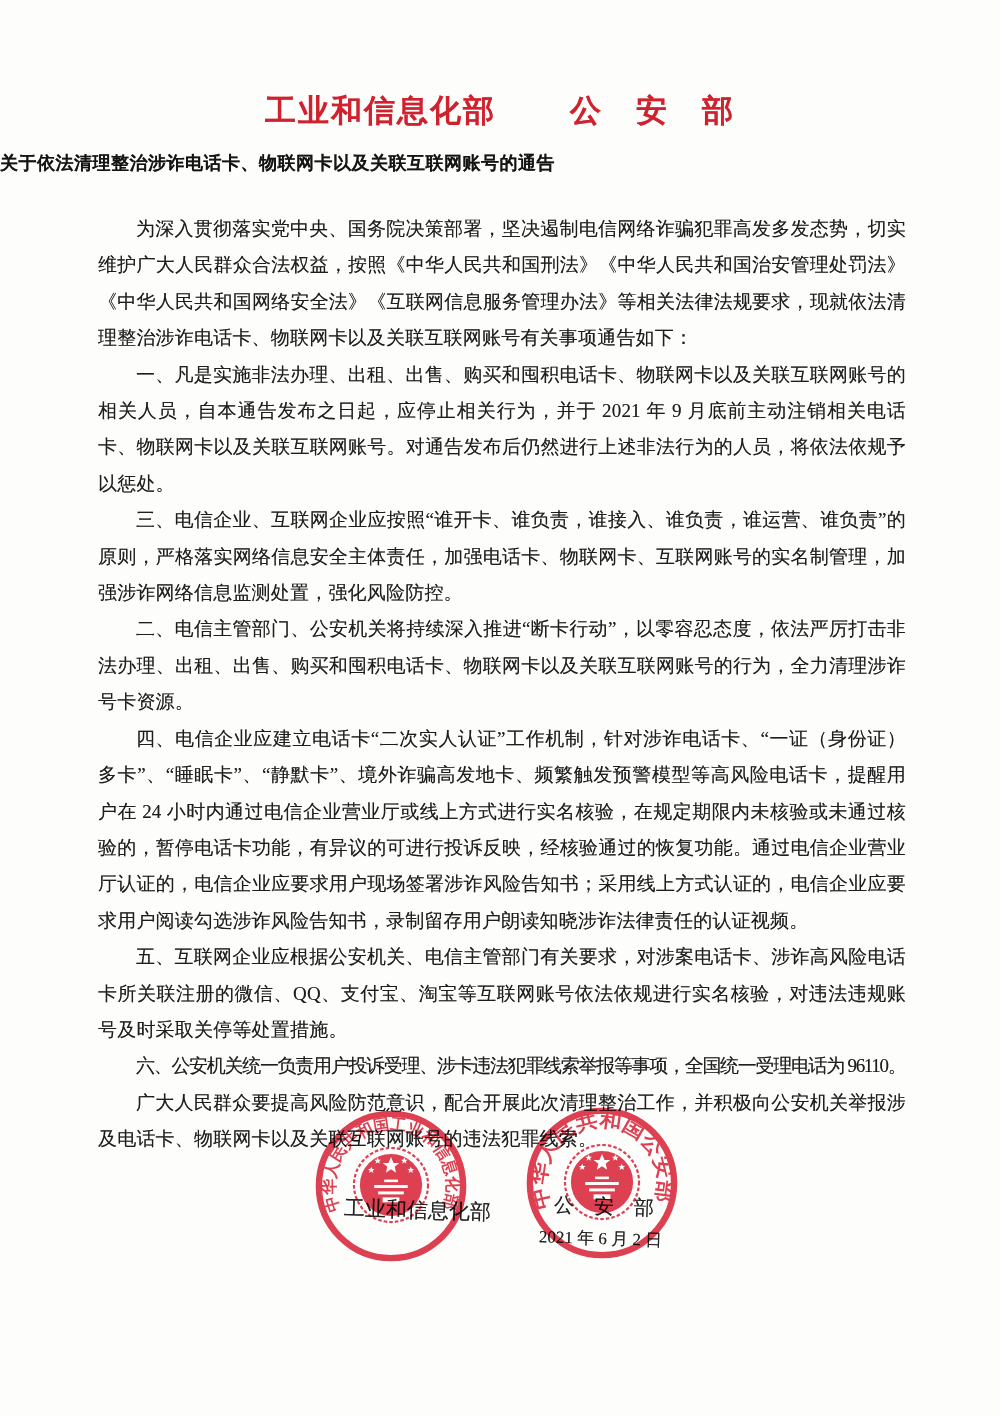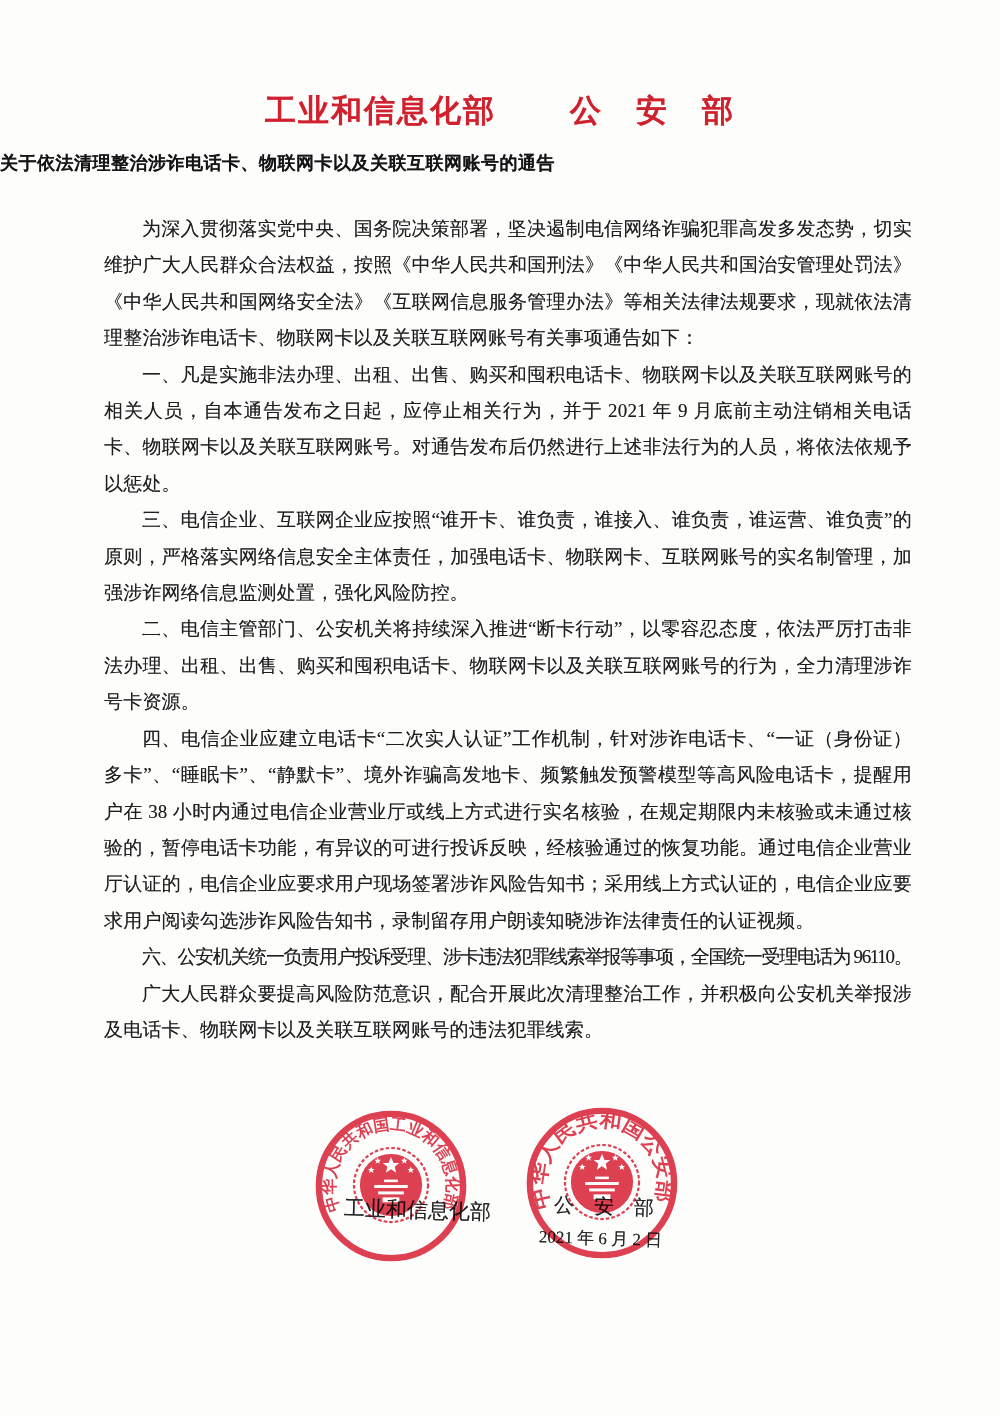--- a/index.html
+++ b/index.html
@@ -19,21 +19,21 @@
   }
   .ministry { letter-spacing:2px; text-shadow:0 0 0.6px rgba(208,34,46,0.6); }
   .title {
     position:absolute; top:147px; left:0; width:100%;
     margin:0; 
     font-size:18px; font-weight:bold; letter-spacing:0.5px;
     color:#141414; line-height:32px;
     text-shadow:0 0 0.5px rgba(0,0,0,0.55);
   }
   .body-text {
-    position:absolute; top:211px; left:104px; width:808px;
+    position:absolute; top:211px; left:98px; width:808px;
     font-size:19px; line-height:36.4px; letter-spacing:0.2px;
     text-align:justify;
     text-shadow:0 0 0.5px rgba(20,20,20,0.5);
   }
   .para { margin:0; text-indent:2em; }
   .tight { letter-spacing:-1.3px; }
   .sig {
     position:absolute; color:#232323; white-space:nowrap; z-index:2;
     text-shadow:0 0 0.5px rgba(20,20,20,0.5);
   }
@@ -57,21 +57,22 @@
     <span class="ministry">公　安　部</span>
   </div>
 
   <h1 class="title">关于依法清理整治涉诈电话卡、物联网卡以及关联互联网账号的通告</h1>
 
   <div class="body-text">
     <p class="para">为深入贯彻落实党中央、国务院决策部署，坚决遏制电信网络诈骗犯罪高发多发态势，切实维护广大人民群众合法权益，按照《中华人民共和国刑法》《中华人民共和国治安管理处罚法》《中华人民共和国网络安全法》《互联网信息服务管理办法》等相关法律法规要求，现就依法清理整治涉诈电话卡、物联网卡以及关联互联网账号有关事项通告如下：</p>
     <p class="para">一、凡是实施非法办理、出租、出售、购买和囤积电话卡、物联网卡以及关联互联网账号的相关人员，自本通告发布之日起，应停止相关行为，并于 2021 年 9 月底前主动注销相关电话卡、物联网卡以及关联互联网账号。对通告发布后仍然进行上述非法行为的人员，将依法依规予以惩处。</p>
     <p class="para">三、电信企业、互联网企业应按照“谁开卡、谁负责，谁接入、谁负责，谁运营、谁负责”的原则，严格落实网络信息安全主体责任，加强电话卡、物联网卡、互联网账号的实名制管理，加强涉诈网络信息监测处置，强化风险防控。</p>
     <p class="para">二、电信主管部门、公安机关将持续深入推进“断卡行动”，以零容忍态度，依法严厉打击非法办理、出租、出售、购买和囤积电话卡、物联网卡以及关联互联网账号的行为，全力清理涉诈号卡资源。</p>
-    <p class="para">四、电信企业应建立电话卡“二次实人认证”工作机制，针对涉诈电话卡、“一证（身份证）多卡”、“睡眠卡”、“静默卡”、境外诈骗高发地卡、频繁触发预警模型等高风险电话卡，提醒用户在 38 小时内通过电信企业营业厅或线上方式进行实名核验，在规定期限内未核验或未通过核验的，暂停电话卡功能，有异议的可进行投诉反映，经核验通过的恢复功能。通过电信企业营业厅认证的，电信企业应要求用户现场签署涉诈风险告知书；采用线上方式认证的，电信企业应要求用户阅读勾选涉诈风险告知书，录制留存用户朗读知晓涉诈法律责任的认证视频。</p>
+    <p class="para">四、电信企业应建立电话卡“二次实人认证”工作机制，针对涉诈电话卡、“一证（身份证）多卡”、“睡眠卡”、“静默卡”、境外诈骗高发地卡、频繁触发预警模型等高风险电话卡，提醒用户在 24 小时内通过电信企业营业厅或线上方式进行实名核验，在规定期限内未核验或未通过核验的，暂停电话卡功能，有异议的可进行投诉反映，经核验通过的恢复功能。通过电信企业营业厅认证的，电信企业应要求用户现场签署涉诈风险告知书；采用线上方式认证的，电信企业应要求用户阅读勾选涉诈风险告知书，录制留存用户朗读知晓涉诈法律责任的认证视频。</p>
+    <p class="para">五、互联网企业应根据公安机关、电信主管部门有关要求，对涉案电话卡、涉诈高风险电话卡所关联注册的微信、QQ、支付宝、淘宝等互联网账号依法依规进行实名核验，对违法违规账号及时采取关停等处置措施。</p>
     <p class="para tight">六、公安机关统一负责用户投诉受理、涉卡违法犯罪线索举报等事项，全国统一受理电话为 96110。</p>
     <p class="para">广大人民群众要提高风险防范意识，配合开展此次清理整治工作，并积极向公安机关举报涉及电话卡、物联网卡以及关联互联网账号的违法犯罪线索。</p>
   </div>
 
   <div class="sig sig-left">工业和信息化部</div>
   <div class="sig sig-right">公　安　部</div>
   <div class="sig seal-date">2021 年 6 月 2 日</div>
 
   <svg class="seal seal-left" viewBox="0 0 160 160">
     <defs>

